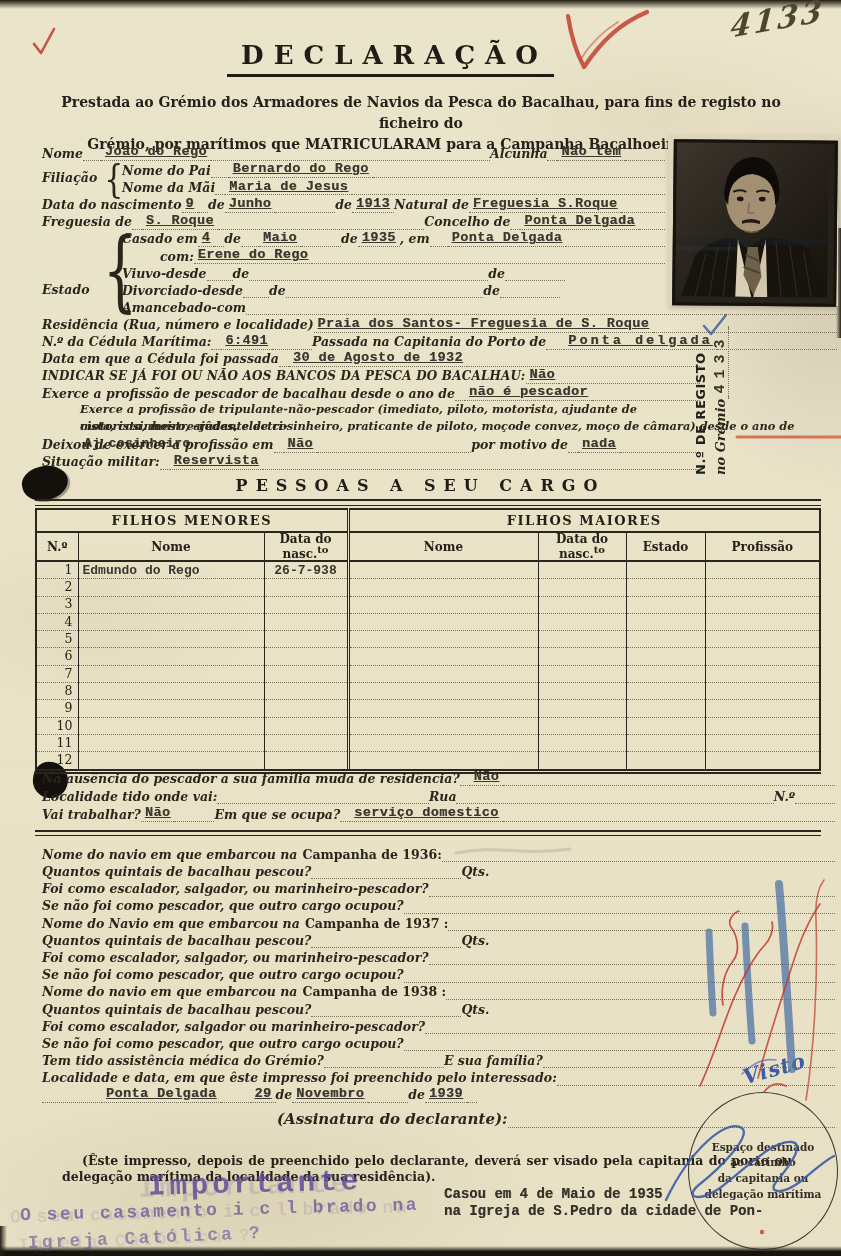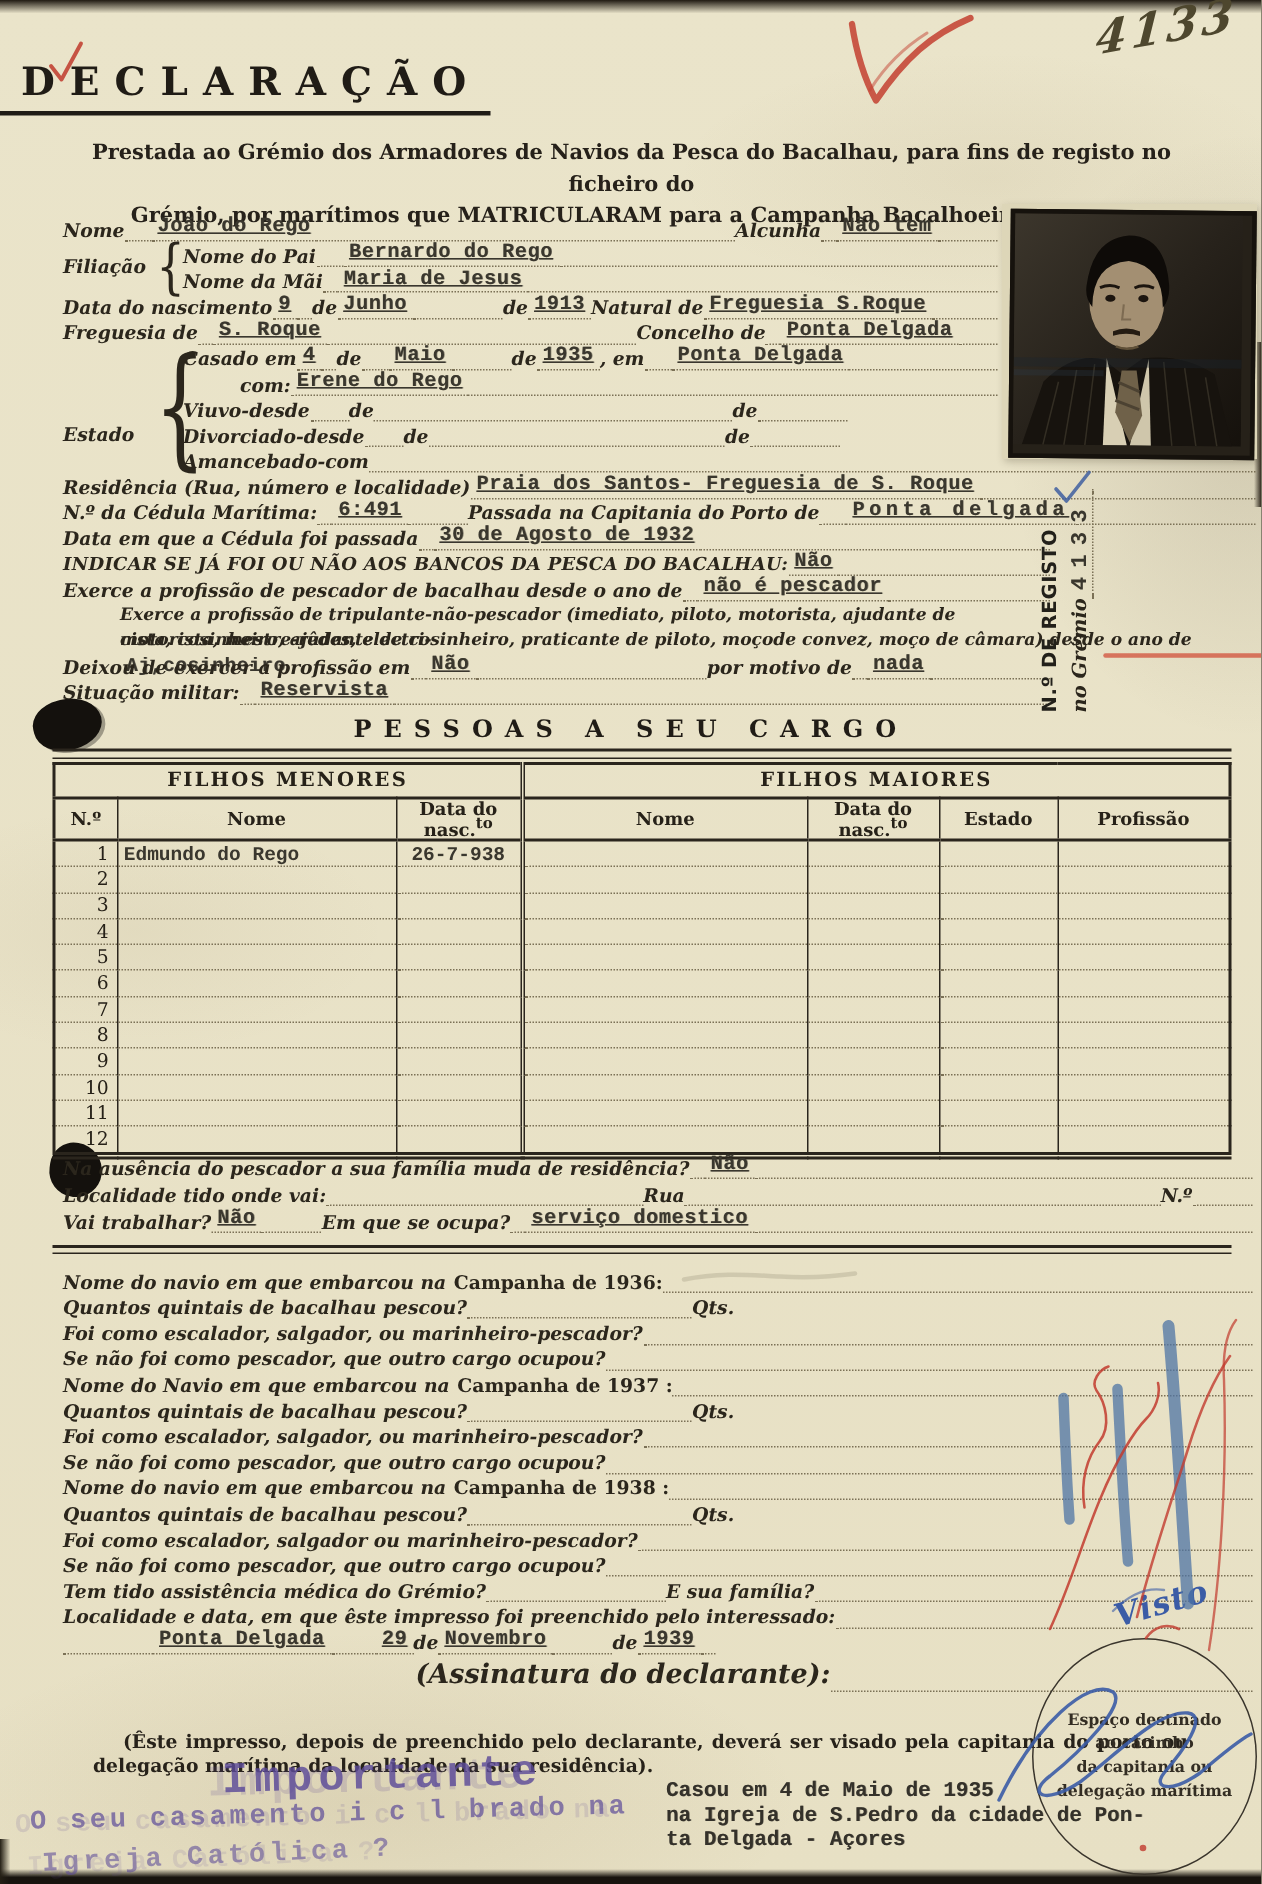--- a/index.html
+++ b/index.html
@@ -30,21 +30,21 @@
   .dots{border-bottom:1px dotted #7b7156;height:12px;}
   .blank{height:12px;}
   .grow{flex:1 1 auto;} .grow2{flex:2 1 auto;} .grow3{flex:3 1 auto;}.w10{width:10px;}.w18{width:18px;}.w26{width:26px;}.w30{width:30px;}.w40{width:40px;}
   .w60{width:60px;}.w80{width:80px;}.w120{width:120px;}.w150{width:150px;}
   .mr-photo{margin-right:172px;} .mr-reg{margin-right:137px;} .mr-viuvo{margin-right:272px;} .mr-div{margin-right:277px;}
   .pl80{padding-left:80px;} .pl118{padding-left:118px;}
   .fine{display:block;font:italic 700 11.4px/17.15px "DejaVu Serif",serif;color:#2b261c;height:17.15px;margin-left:38px;}
 
   
   .hand-number{position:absolute;right:16px;top:4px;font:italic 700 30px/1 "DejaVu Serif",serif;color:#4e472e;letter-spacing:3px;transform:rotate(-10deg) skewX(-14deg);}
-  .title{position:absolute;left:0;right:60px;top:40px;}
+  .title{position:absolute;left:0;right:60px;top:40px;text-align:center;}
   .title span{display:inline-block;font:700 26px/1.2 "DejaVu Serif",serif;letter-spacing:10px;padding:0 6px 3px 14px;border-bottom:3px solid #201c16;color:#201c16;}
   .intro{position:absolute;left:52px;top:92px;width:738px;text-align:center;font:700 14px/1.5 "DejaVu Serif",serif;color:#26211a;}
 
   
   .brace{position:absolute;color:#2b261c;font-family:"DejaVu Serif",serif;}
   .brace::before{content:"{";display:block;}
   .brace-fil{left:101px;top:160px;font-size:40px;line-height:.9;transform:scaleX(.75);}
   .brace-est{left:92px;top:231px;font-size:88px;line-height:.92;transform:scaleX(.62);}
   .float-lbl{position:absolute;font:italic 700 12.5px/1 "DejaVu Serif",serif;color:#2b261c;}
 
@@ -547,33 +547,32 @@
       <span class="dots w40"></span>
       <span class="lbl">de</span>
       <span class="typed u">1939</span>
       <span class="dots w10"></span>
       <span class="blank grow"></span>
     </div>
   </div>
 
   <div class="assin">
     <div class="line" style="height:18px;padding-left:235px;">
-      <span class="lbl" style="font-size:18px">(Assinatura do declarante):</span>
+      <span class="lbl" style="font-size:15px">(Assinatura do declarante):</span>
       <span class="dots grow"></span>
     </div>
   </div>
 
   <p class="nota">(Êste impresso, depois de preenchido pelo declarante, deverá ser visado pela capitania do porto ou delegação marítima da localidade da sua residência).</p>
   <div class="stamp stamp1">Importante</div>
   <div class="stamp stamp2">O seu casamento  i c l brado na</div>
   <div class="stamp stamp3">Igreja Católica  ?</div>
   <div class="casou">
     <div>Casou em 4 de Maio de 1935</div>
     <div>na Igreja de S.Pedro da cidade de Pon-</div>
-    <div>ta Delgada - Açores</div>
   </div>
   <div class="circle-stamp">
     <div>Espaço destinado</div>
     <div>ao carimbo</div>
     <div>da capitania ou</div>
     <div>delegação marítima</div>
   </div>
   <div class="visto">Visto</div>
 
   <svg class="marks" width="841" height="1256" viewBox="0 0 841 1256">

